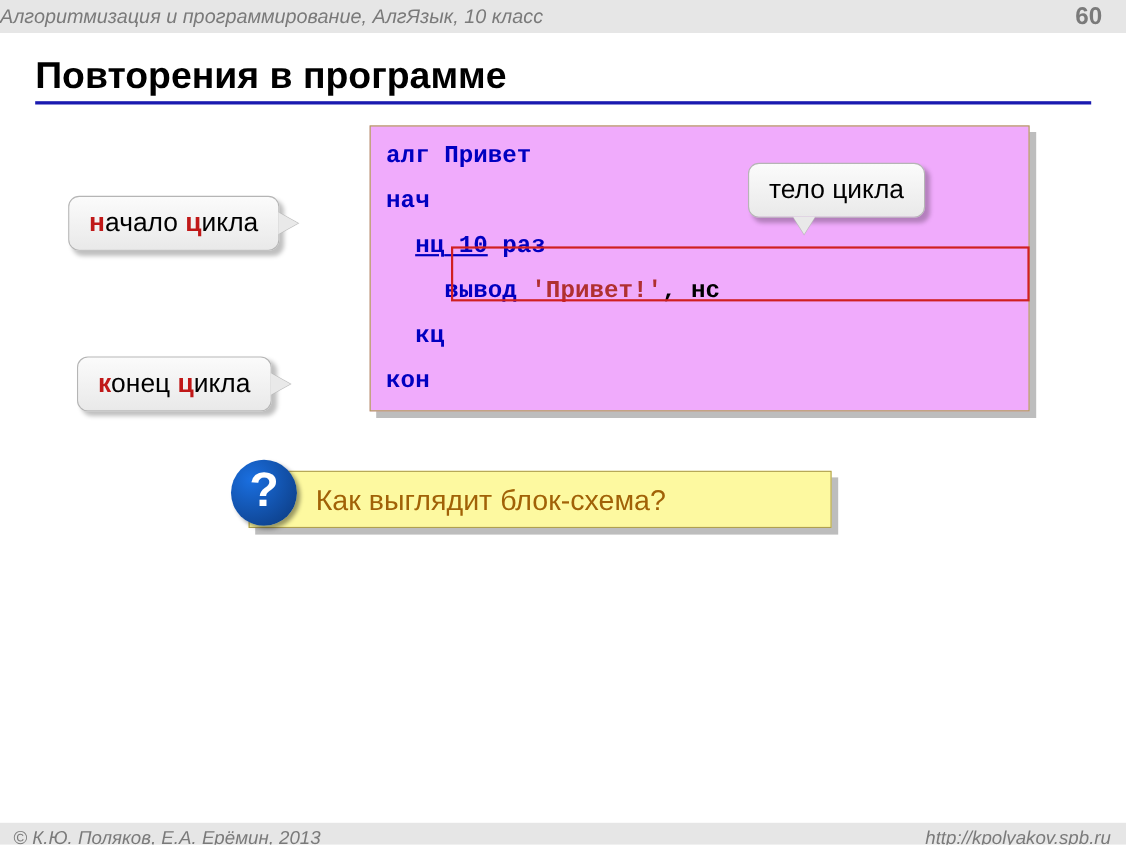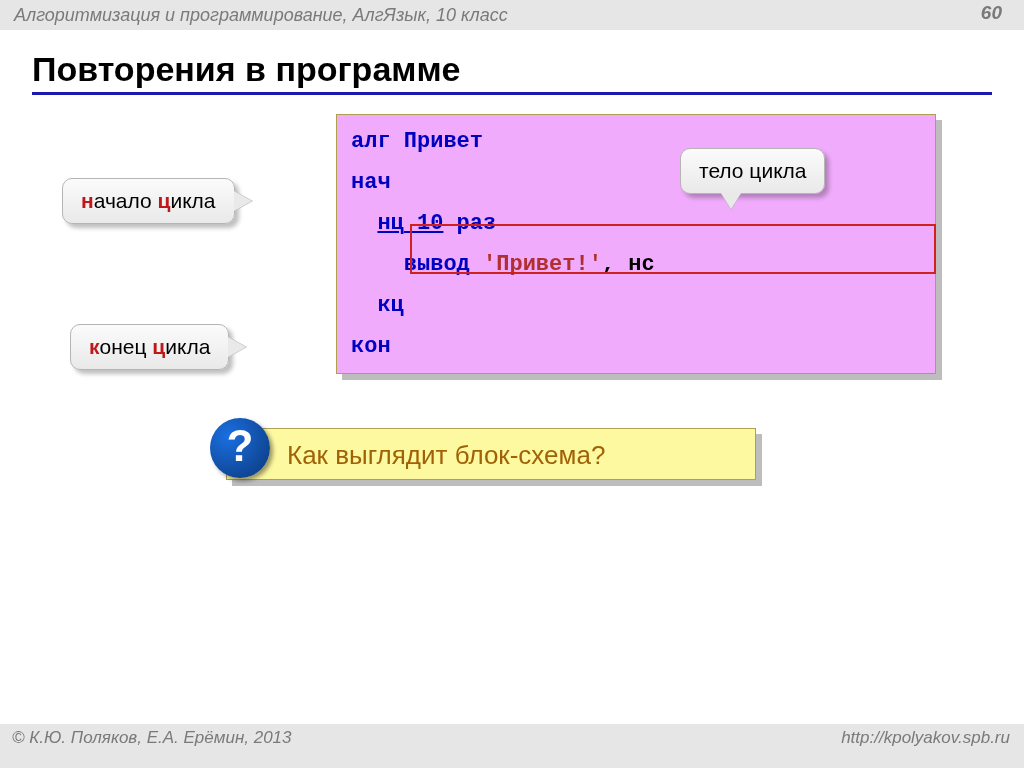--- a/index.html
+++ b/index.html
@@ -21,30 +21,29 @@
   
   .hdr {
     position: absolute;
     top: 0; left: 0; right: 0;
     height: 30px;
     background: #e6e6e6;
     color: #7a7a7a;
     font-style: italic;
     font-size: 18px;
     line-height: 30px;
-    padding-left: 14px;
+    padding-left: 0;
   }
   .pagenum {
     position: absolute;
     top: 2px;
     right: 22px;
     color: #7a7a7a;
-    font-style: italic;
-    font-weight: bold;
-    font-size: 19px;
+    font-weight: bold;
+    font-size: 22px;
     margin-left: 30px;
   }
 
   
   .title {
     position: absolute;
     top: 50px;
     left: 32px;
     right: 32px;
     font-size: 34px;
@@ -95,21 +94,21 @@
     background: transparent;
     pointer-events: none;
   }
 
   
   .callout {
     position: absolute;
     background: linear-gradient(#fbfbfb, #e9e9e9);
     border: 1px solid #b5b5b5;
     border-radius: 10px;
-    font-size: 21px;
+    font-size: 24px;
     color: #000;
     padding: 10px 18px;
     box-shadow: 4px 4px 4px rgba(0,0,0,.25);
   }
   .callout .hlred { color: #c01818; font-weight: bold; }
   .callout .tail {
     position: absolute;
     width: 0; height: 0;
   }
   
@@ -168,21 +167,21 @@
     font-weight: bold;
     text-align: center;
     line-height: 56px;
     box-shadow: 3px 3px 4px rgba(0,0,0,.4);
   }
 
   
   .ftr {
     position: absolute;
     left: 0; right: 0; bottom: 0;
-    height: 44px;
+    height: 20px;
     background: #e6e6e6;
     color: #7a7a7a;
     font-style: italic;
     font-size: 17px;
     line-height: 28px;
   }
   .ftr .l { position: absolute; left: 12px; }
   .ftr .r { position: absolute; right: 14px; }
 </style>
 </head>

